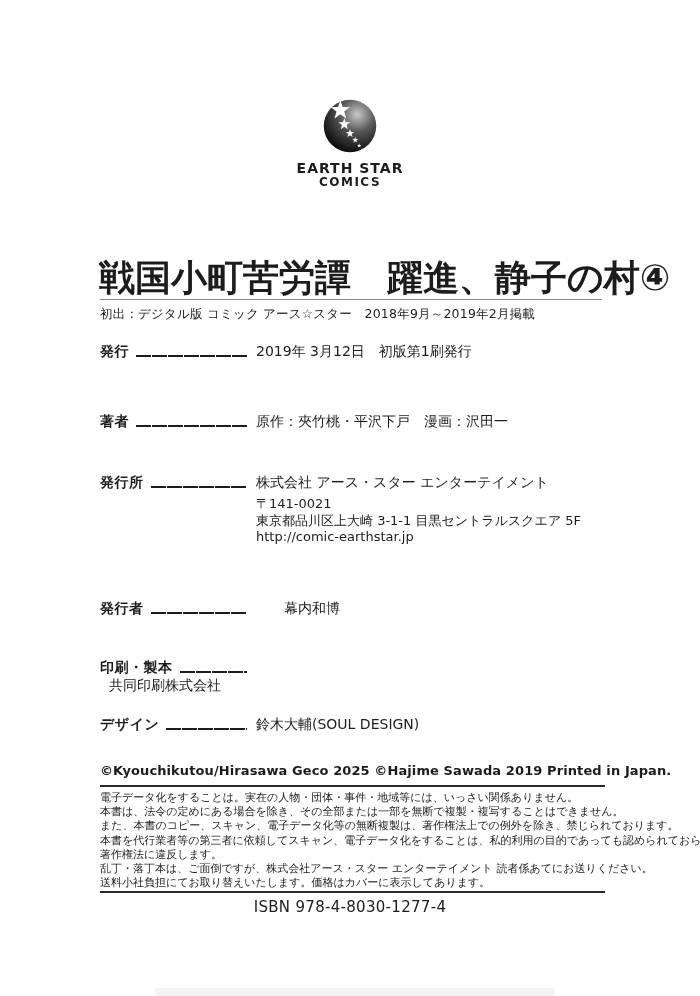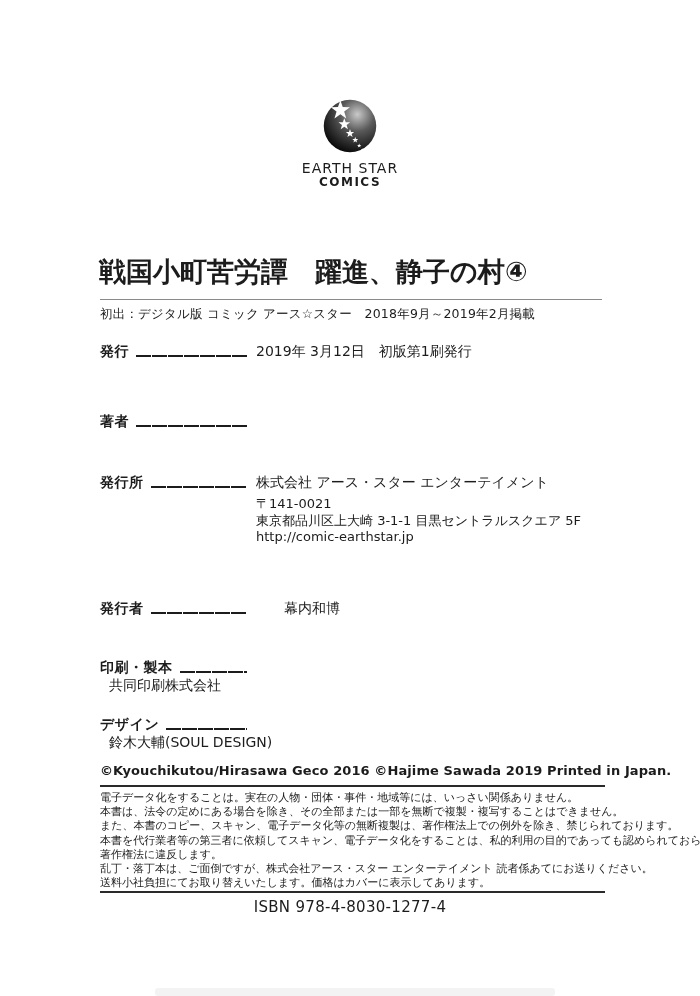--- a/index.html
+++ b/index.html
@@ -8,42 +8,42 @@
     width:700px;height:996px;
     background:#ffffff;
     margin:0 auto;
     font-family:"DejaVu Sans","Liberation Sans",sans-serif;
     color:#1c1c1c;
     overflow:hidden;
   }
   
   .logo{position:absolute;top:98px;left:0;width:100%;text-align:center;}
   .logo-icon{display:inline-block;width:56px;height:56px;}
-  .logo-line1{font-size:14px;font-weight:normal;letter-spacing:1px;margin-top:2px;}
+  .logo-line1{font-size:14px;font-weight:bold;letter-spacing:1px;margin-top:2px;}
   .logo-line2{font-size:12px;font-weight:bold;letter-spacing:1.5px;margin-top:-1px;}
   
   .title{
     position:absolute;left:99px;top:254px;width:520px;
-    font-size:27px;font-weight:800;letter-spacing:0px;white-space:nowrap;
+    font-size:36px;font-weight:800;letter-spacing:0px;white-space:nowrap;
   }
   .title-rule{position:absolute;left:100px;top:299px;width:502px;height:1px;background:#8a8a8a;}
   .first-pub{position:absolute;left:100px;top:306px;font-size:12.5px;letter-spacing:0.2px;}
   
   .crow{position:absolute;left:100px;width:505px;display:flex;align-items:flex-start;font-size:14px;}
   .crow .labelzone{width:147px;flex:none;display:flex;align-items:center;}
   .crow .label{font-weight:bold;white-space:nowrap;flex:none;padding-right:7px;letter-spacing:0.5px;}
   .crow .leader{
     flex:1;height:2px;margin-top:8px;
     background:repeating-linear-gradient(to right,#1c1c1c 0 15px,#ffffff 15px 16px);
   }
   .crow .value{margin-left:9px;white-space:nowrap;}
   .crow .value .main{margin-bottom:4px;}
   .crow .value .sub{font-size:13px;line-height:16.5px;font-weight:normal;}
   .row-1{top:343px;} .row-2{top:413px;} .row-3{top:474px;}
-  .row-4{top:600px;gap:28px;} .row-5{top:659px;flex-direction:column;} .row-6{top:716px;flex-direction:column;}
+  .row-4{top:600px;gap:28px;} .row-5{top:659px;flex-direction:column;} .row-6{top:716px;}
   
   .copyright{position:absolute;left:100px;top:763px;font-size:13px;font-weight:bold;letter-spacing:0.1px;white-space:nowrap;}
   .rule{position:absolute;left:100px;width:505px;height:2px;background:#2a2a2a;}
   .rule-a{top:785px;}
   .rule-b{top:891px;}
   .fineprint{position:absolute;left:100px;top:791px;width:520px;font-size:11px;line-height:14.2px;}
   .fineprint div{white-space:nowrap;}
   .isbn{position:absolute;left:0;top:898px;width:100%;text-align:center;font-size:15px;letter-spacing:0.3px;}
   .edge-artifact{position:absolute;left:155px;top:988px;width:400px;height:8px;background:#f3f3f3;border-radius:3px;}
 </style>
@@ -86,20 +86,21 @@
       <span class="leader"></span>
     </div>
     <div class="value">2019年 3月12日　初版第1刷発行</div>
   </div>
 
   <div class="crow row-2">
     <div class="labelzone">
       <span class="label">著者</span>
       <span class="leader"></span>
     </div>
+    <div class="value">原作：夾竹桃・平沢下戸　漫画：沢田一</div>
   </div>
 
   <div class="crow row-3">
     <div class="labelzone">
       <span class="label">発行所</span>
       <span class="leader"></span>
     </div>
     <div class="value">
       <div class="main">株式会社 アース・スター エンターテイメント</div>
       <div class="sub">〒141-0021</div>
@@ -125,21 +126,21 @@
   </div>
 
   <div class="crow row-6">
     <div class="labelzone">
       <span class="label">デザイン</span>
       <span class="leader"></span>
     </div>
     <div class="value">鈴木大輔(SOUL DESIGN)</div>
   </div>
 
-  <div class="copyright">©Kyouchikutou/Hirasawa Geco 2016 ©Hajime Sawada 2019 Printed in Japan.</div>
+  <div class="copyright">©Kyouchikutou/Hirasawa Geco 2025 ©Hajime Sawada 2019 Printed in Japan.</div>
   <div class="rule rule-a"></div>
 
   <div class="fineprint">
     <div>電子データ化をすることは。実在の人物・団体・事件・地域等には、いっさい関係ありません。</div>
     <div>本書は、法令の定めにある場合を除き、その全部または一部を無断で複製・複写することはできません。</div>
     <div>また、本書のコピー、スキャン、電子データ化等の無断複製は、著作権法上での例外を除き、禁じられております。</div>
     <div>本書を代行業者等の第三者に依頼してスキャン、電子データ化をすることは、私的利用の目的であっても認められておらず、</div>
     <div>著作権法に違反します。</div>
     <div>乱丁・落丁本は、ご面倒ですが、株式会社アース・スター エンターテイメント 読者係あてにお送りください。</div>
     <div>送料小社負担にてお取り替えいたします。価格はカバーに表示してあります。</div>

